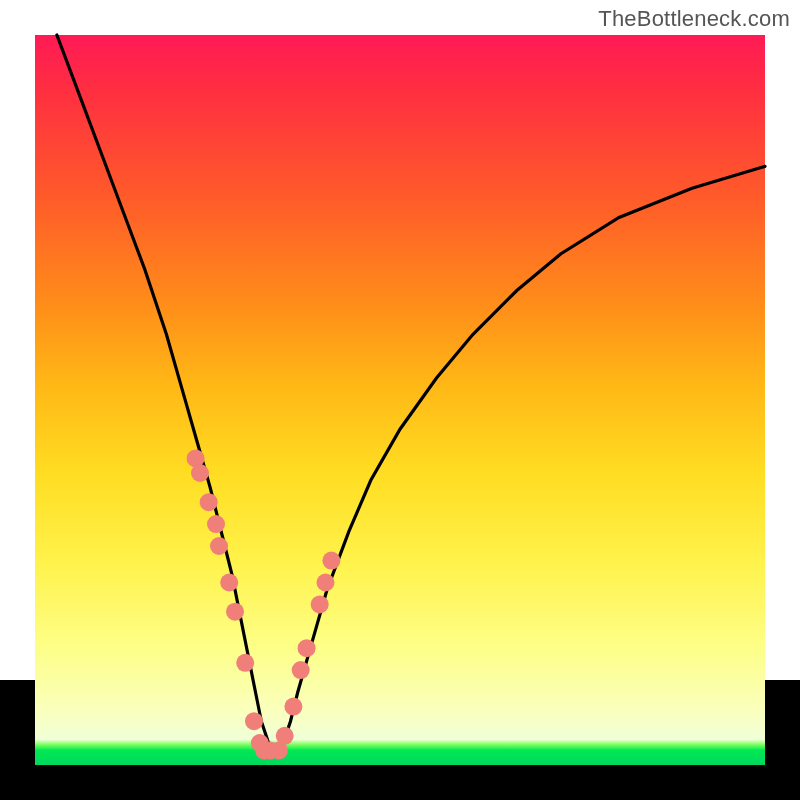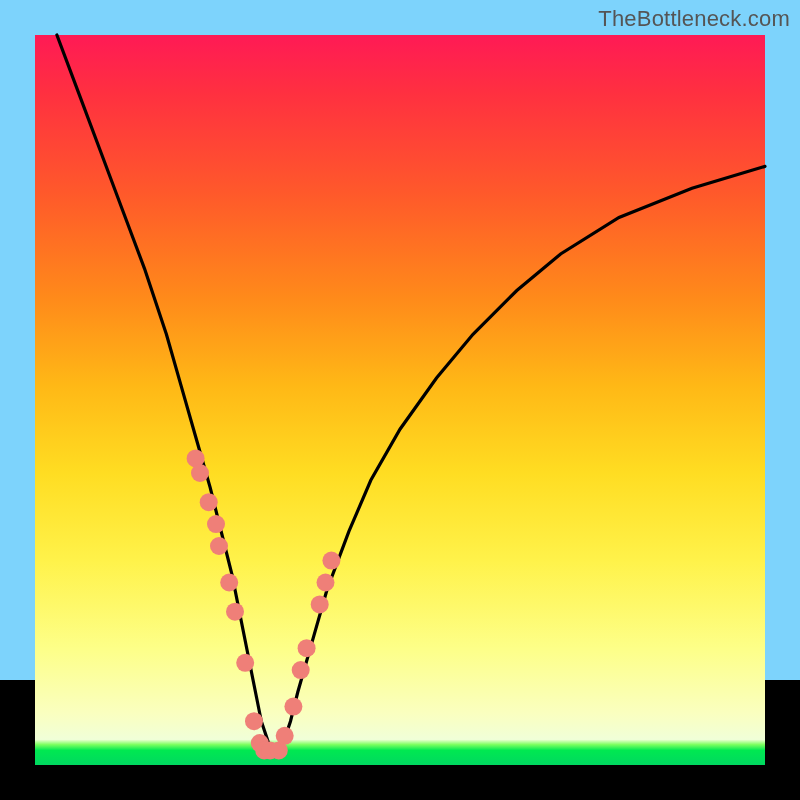--- a/index.html
+++ b/index.html
@@ -10,21 +10,21 @@
     overflow: hidden;
     background: #000;
     font-family: Arial, Helvetica, sans-serif;
   }
   .frame {
     position: absolute;
     left: 0;
     top: 0;
     width: 800px;
     height: 680px;
-    background: #7dd3fc;
+    background: #ffffff;
   }
   .plot-area {
     position: absolute;
     left: 35px;
     top: 35px;
     width: 730px;
     height: 730px;
     
     background: linear-gradient(
       to bottom,

